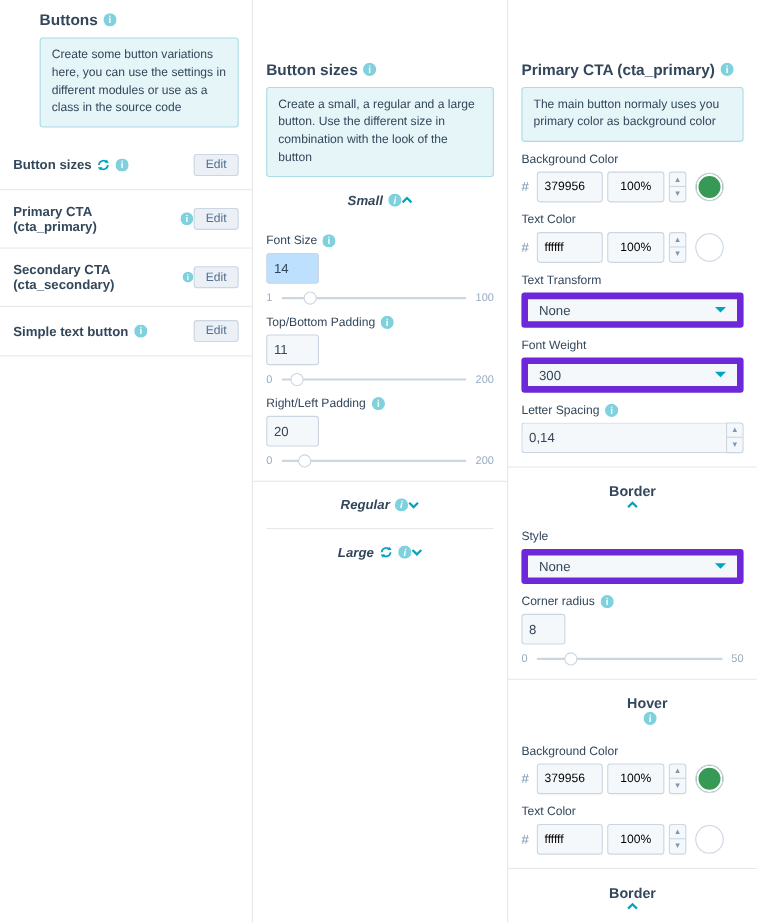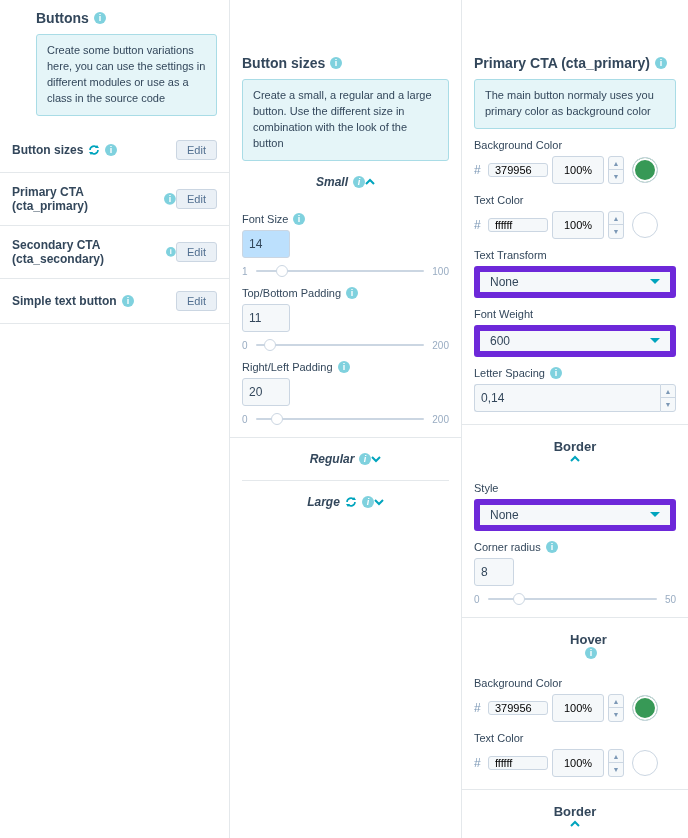--- a/index.html
+++ b/index.html
@@ -74,21 +74,21 @@
 
   .slider-row { display:flex; align-items:center; gap:6px; margin-top:8px; font-size:10px; color:#99acc2; }
   .slider {
     flex:1; -webkit-appearance:none; height:2px; background:#cbd6e2; border-radius:2px;
   }
   .slider::-webkit-slider-thumb { -webkit-appearance:none; width:12px; height:12px; background:#fff; border:1px solid #cbd6e2; border-radius:50%; }
   .slider::-moz-range-thumb { width:12px; height:12px; background:#fff; border:1px solid #cbd6e2; border-radius:50%; }
 
   .color-row { display:flex; align-items:center; gap:4px; margin-bottom:4px;}
   .hash { font-size:12px; color:#7c98b6; width:10px;}
-  .hex-in { width:60px; height:14px; border:1px solid #cbd6e2; background:#f5f8fa; border-radius:3px; padding:0 6px; font-size:11px;}
+  .hex-in { width:60px; height:28px; border:1px solid #cbd6e2; background:#f5f8fa; border-radius:3px; padding:0 6px; font-size:11px;}
   .pct-in { width:52px; height:28px; border:1px solid #cbd6e2; background:#f5f8fa; border-radius:3px; padding:0 4px; font-size:11px; text-align:center;}
   .stepper {
     width:16px; height:28px; border:1px solid #cbd6e2; border-radius:3px;
     display:flex; flex-direction:column; background:#f5f8fa;
   }
   .stepper div{ flex:1; display:flex; align-items:center; justify-content:center; font-size:7px; color:#7c98b6; line-height:1;}
   .stepper div:first-child{border-bottom:1px solid #cbd6e2;}
   .swatch {
     width:26px; height:26px; border-radius:50%;
     border:1px solid #cbd6e2; box-shadow: inset 0 0 0 2px #fff;
@@ -348,21 +348,21 @@
     </div>
 
     <div class="field-label">Text Transform</div>
     <div class="select">
       <span>None</span>
         <span class="tri"></span>
     </div>
 
     <div class="field-label">Font Weight</div>
     <div class="select">
-      <span>600</span>
+      <span>300</span>
         <span class="tri"></span>
     </div>
 
     <div class="field-label">
       <span>Letter Spacing</span>
       <span class="icon-info">
           <svg viewBox="0 0 12 12">
             <circle cx="6" cy="6" r="6"></circle>
             <text x="6" y="9" text-anchor="middle">i</text>
           </svg>

